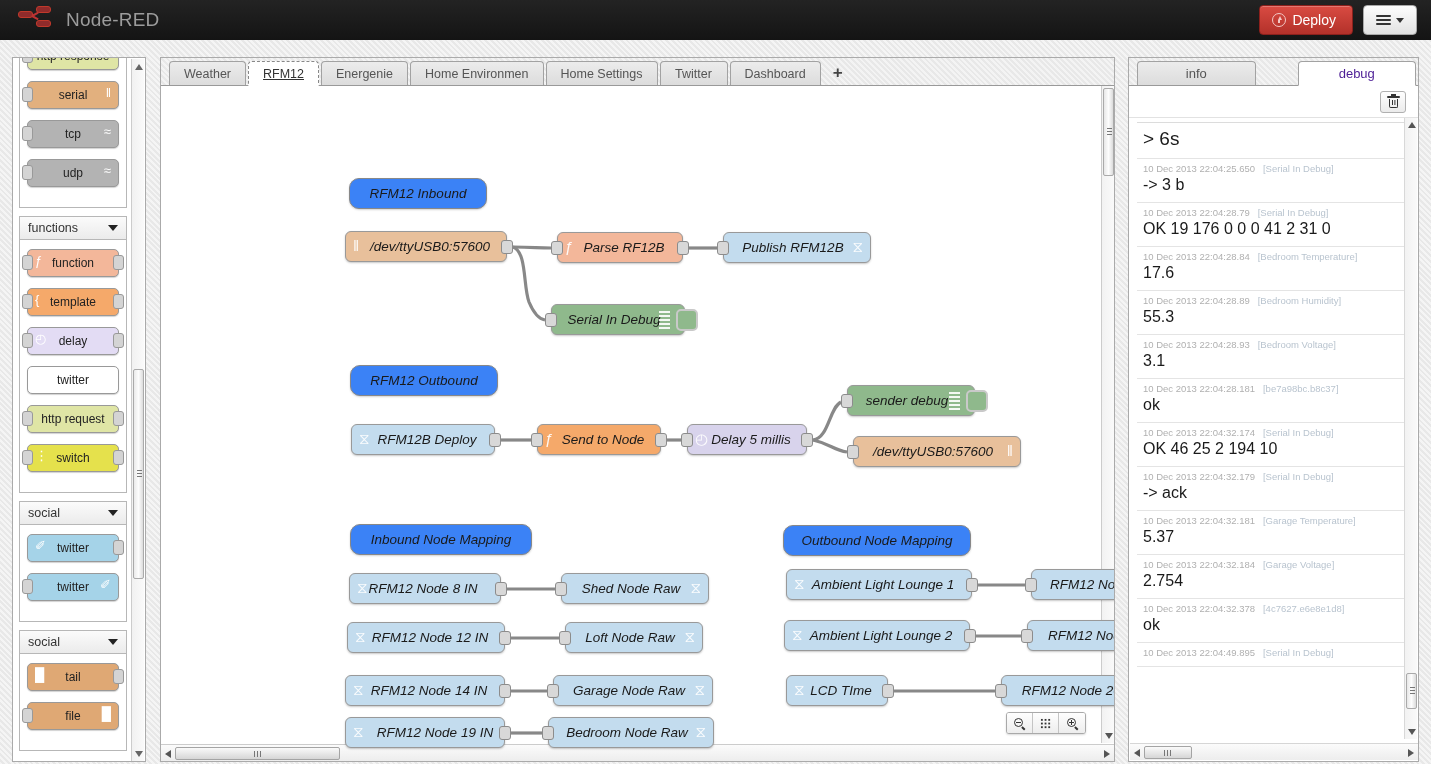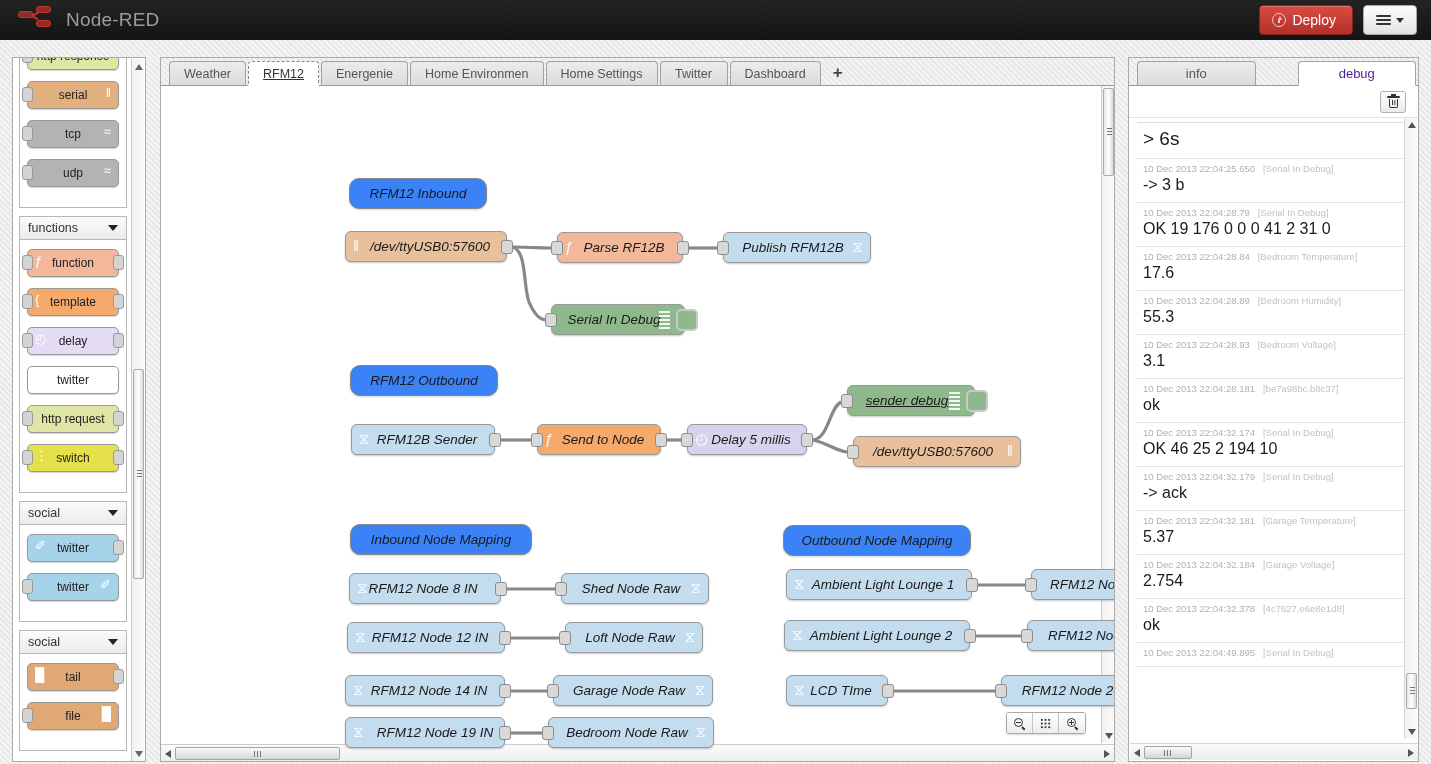--- a/index.html
+++ b/index.html
@@ -601,39 +601,39 @@
             <span class="dbg-bars"></span>
             <span class="dbg-led"></span>
             <span class="ntext" style="padding-right: 16px;">Serial In Debug</span>
           </div>
           <div class="node c-white comment" style="left: 189px; top: 279px; width: 148px;">
             <span class="ntext">RFM12 Outbound</span>
           </div>
           <div class="node c-blue" style="left: 190px; top: 338px; width: 144px;">
             <span class="port out"></span>
             <span class="ic l">⧖</span>
-            <span class="ntext" style="padding-left: 16px;">RFM12B Sender</span>
+            <span class="ntext" style="padding-left: 16px;">RFM12B Deploy</span>
           </div>
           <div class="node c-template" style="left: 376px; top: 338px; width: 124px;">
             <span class="port in"></span>
             <span class="port out"></span>
             <span class="ic l">ƒ</span>
             <span class="ntext" style="padding-left: 16px;">Send to Node</span>
           </div>
           <div class="node c-purple" style="left: 526px; top: 338px; width: 120px;">
             <span class="port in"></span>
             <span class="port out"></span>
             <span class="ic l">◴</span>
             <span class="ntext" style="padding-left: 16px;">Delay 5 millis</span>
           </div>
           <div class="node c-green" style="left: 686px; top: 299px; width: 128px;">
             <span class="port in"></span>
             <span class="dbg-bars"></span>
             <span class="dbg-led"></span>
-            <span class="ntext" style="padding-right: 16px; text-decoration: underline;">sender debug</span>
+            <span class="ntext" style="padding-right: 16px;">sender debug</span>
           </div>
           <div class="node c-sandy" style="left: 692px; top: 350px; width: 168px;">
             <span class="port in"></span>
             <span class="ic r">‖</span>
             <span class="ntext" style="padding-right: 16px;">/dev/ttyUSB0:57600</span>
           </div>
           <div class="node c-white comment" style="left: 189px; top: 438px; width: 182px;">
             <span class="ntext">Inbound Node Mapping</span>
           </div>
           <div class="node c-blue" style="left: 188px; top: 487px; width: 152px;">

